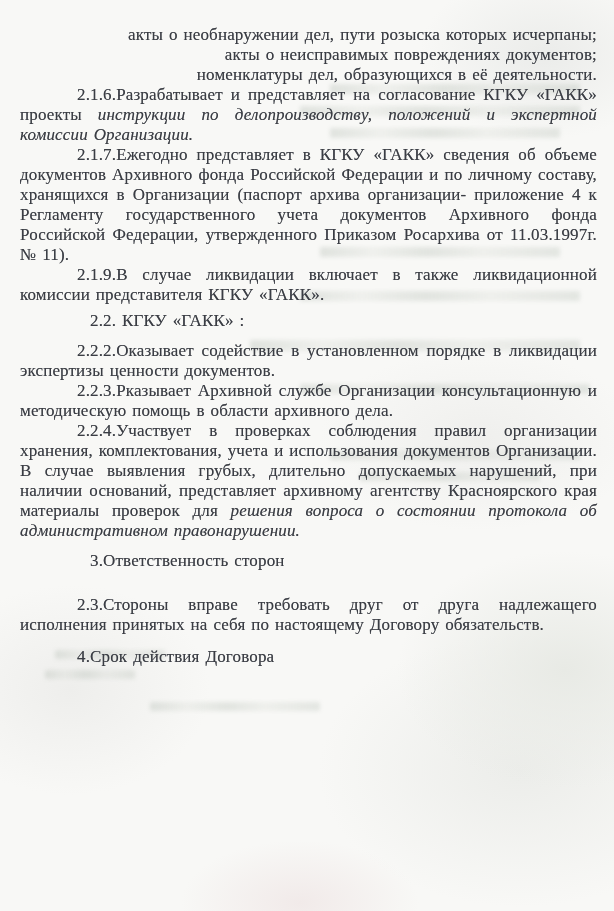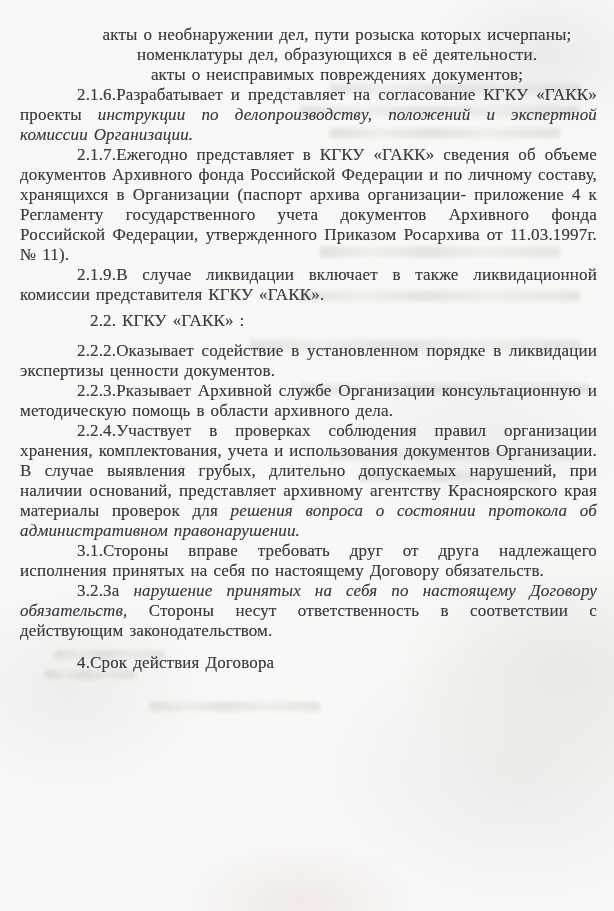--- a/index.html
+++ b/index.html
@@ -33,21 +33,21 @@
     line-height: 20px;
     letter-spacing: 0.15px;
     word-spacing: 1.5px;
     text-shadow: 0 0 0.5px rgba(58,61,68,0.55);
   }
   .text-col p {
     margin: 0;
     text-align: justify;
     text-indent: 57px;
   }
-  .text-col p.list-line { text-align: center; }
+  .text-col p.list-line { text-align: right; }
   .h-center {
     text-align: right;
     text-indent: 0 !important;
     padding-left: 70px;
   }
   .h22 { margin: 6px 0 10px !important; }
   .h3  { margin: 10px 0 24px !important; }
   .h4  { margin: 12px 0 12px !important; text-align: left !important; }
   .bleed {
     position: absolute;
@@ -78,41 +78,41 @@
   <div class="bleed" style="left:300px; top:384px; width:290px; height:10px;"></div>
   <div class="bleed" style="left:330px; top:450px; width:250px; height:10px;"></div>
   <div class="bleed" style="left:360px; top:472px; width:180px; height:9px;"></div>
   <div class="bleed" style="left:55px;  top:650px; width:110px; height:9px;"></div>
   <div class="bleed" style="left:45px;  top:670px; width:90px;  height:9px;"></div>
   <div class="bleed" style="left:150px; top:702px; width:170px; height:9px;"></div>
 
   <div class="text-col">
 
     <p class="list-line">акты о необнаружении дел, пути розыска которых исчерпаны;</p>
+    <p class="list-line">акты о неисправимых повреждениях документов;</p>
     <p class="list-line">номенклатуры дел, образующихся в её деятельности.</p>
-    <p class="list-line">акты о неисправимых повреждениях документов;</p>
 
     <p><span>2.1.6.Разрабатывает и представляет на согласование КГКУ «ГАКК» проекты </span><i>инструкции по делопроизводству, положений и экспертной комиссии Организации.</i></p>
 
     <p>2.1.7.Ежегодно представляет в КГКУ «ГАКК» сведения об объеме документов Архивного фонда Российской Федерации и по личному составу, хранящихся в Организации (паспорт архива организации- приложение 4 к Регламенту государственного учета документов Архивного фонда Российской Федерации, утвержденного Приказом Росархива от 11.03.1997г. № 11).</p>
 
 
     <p>2.1.9.В случае ликвидации включает в также ликвидационной комиссии представителя КГКУ «ГАКК».</p>
 
     <p class="h-center h22">2.2. КГКУ «ГАКК» :</p>
 
 
     <p>2.2.2.Оказывает содействие в установленном порядке в ликвидации экспертизы ценности документов.</p>
 
     <p>2.2.3.Рказывает Архивной службе Организации консультационную и методическую помощь в области архивного дела.</p>
 
     <p><span>2.2.4.Участвует в проверках  соблюдения правил организации хранения, комплектования, учета и использования документов Организации. В случае выявления грубых, длительно допускаемых нарушений, при наличии оснований, представляет архивному агентству Красноярского края материалы проверок для </span><i>решения вопроса о состоянии протокола об административном правонарушении.</i></p>
 
 
+    <p class="h-center h3">3.Ответственность сторон</p>
 
-    <p>3.1.Стороны вправе требовать друг от друга надлежащего исполнения принятых на себя по настоящему Договору обязательств.</p>
+    <p>2.3.Стороны вправе требовать друг от друга надлежащего исполнения принятых на себя по настоящему Договору обязательств.</p>
 
-    <p><span>3.2.За </span><i>нарушение принятых на себя по настоящему Договору обязательств,</i><span> Стороны несут ответственность в соответствии с действующим законодательством.</span></p>
 
     <p class="h4">4.Срок действия Договора</p>
 
   </div>
 </div>
 
 </body></html>

